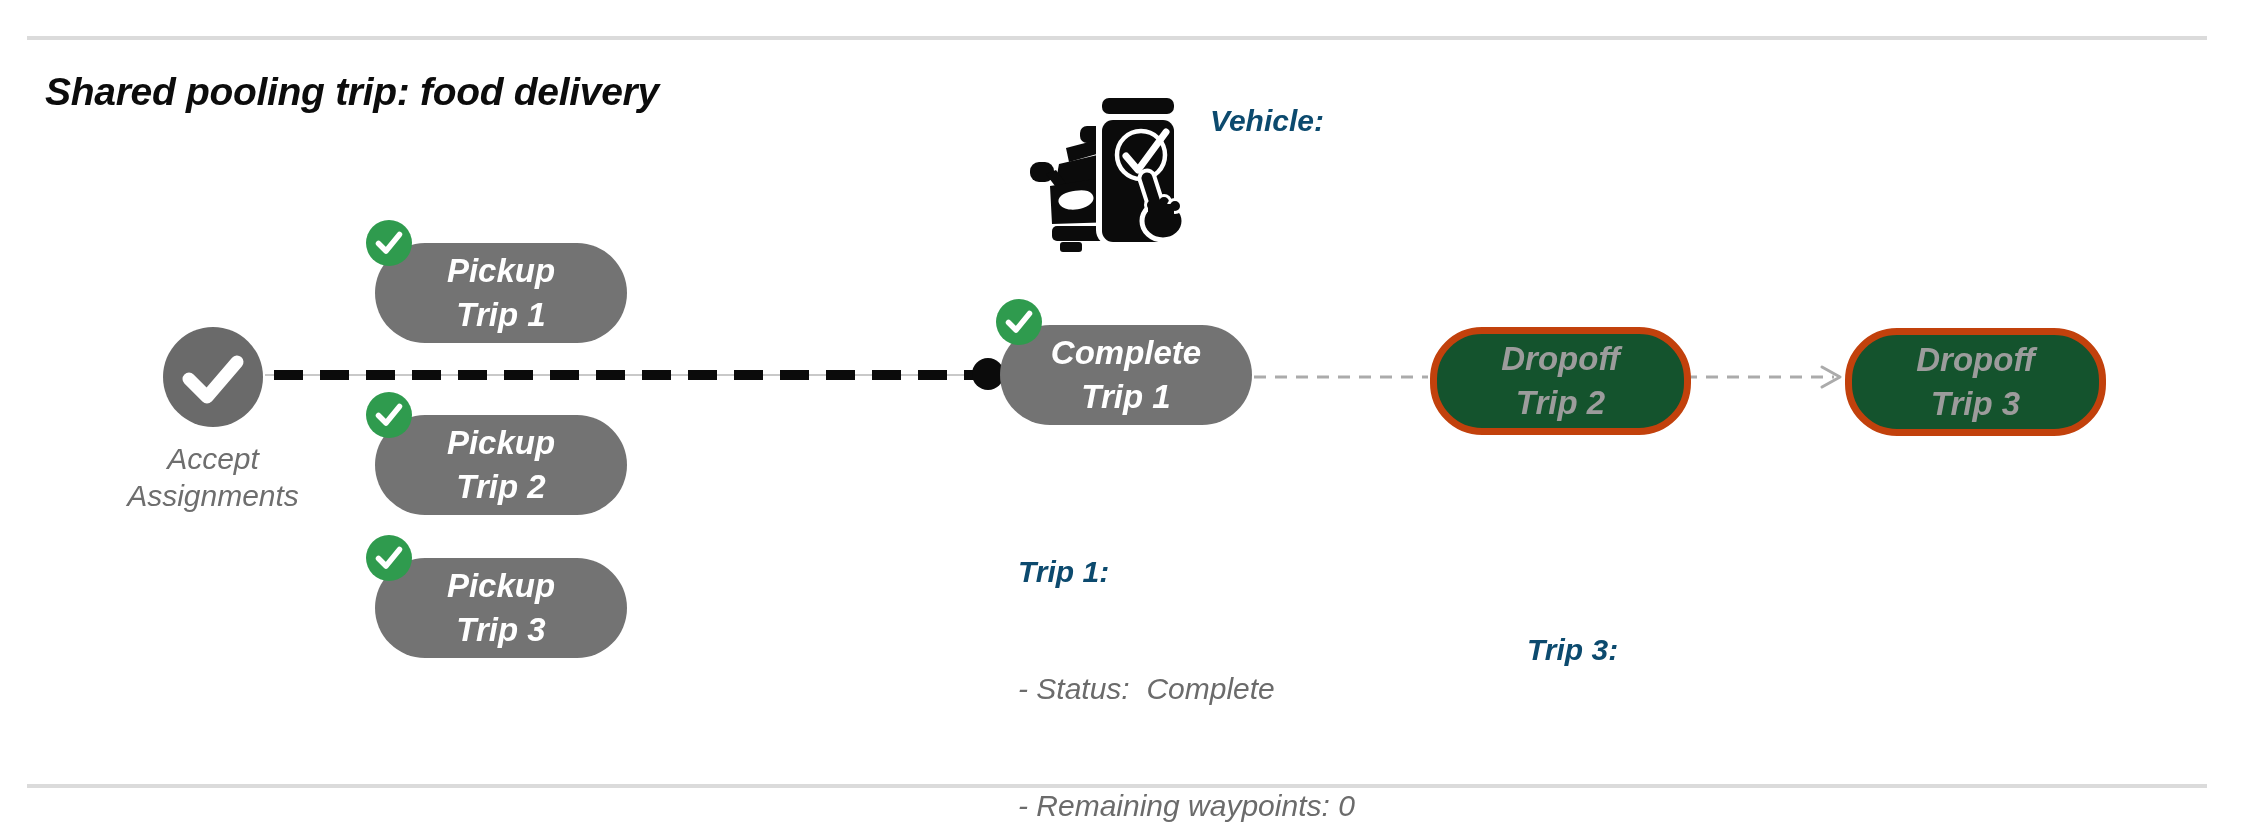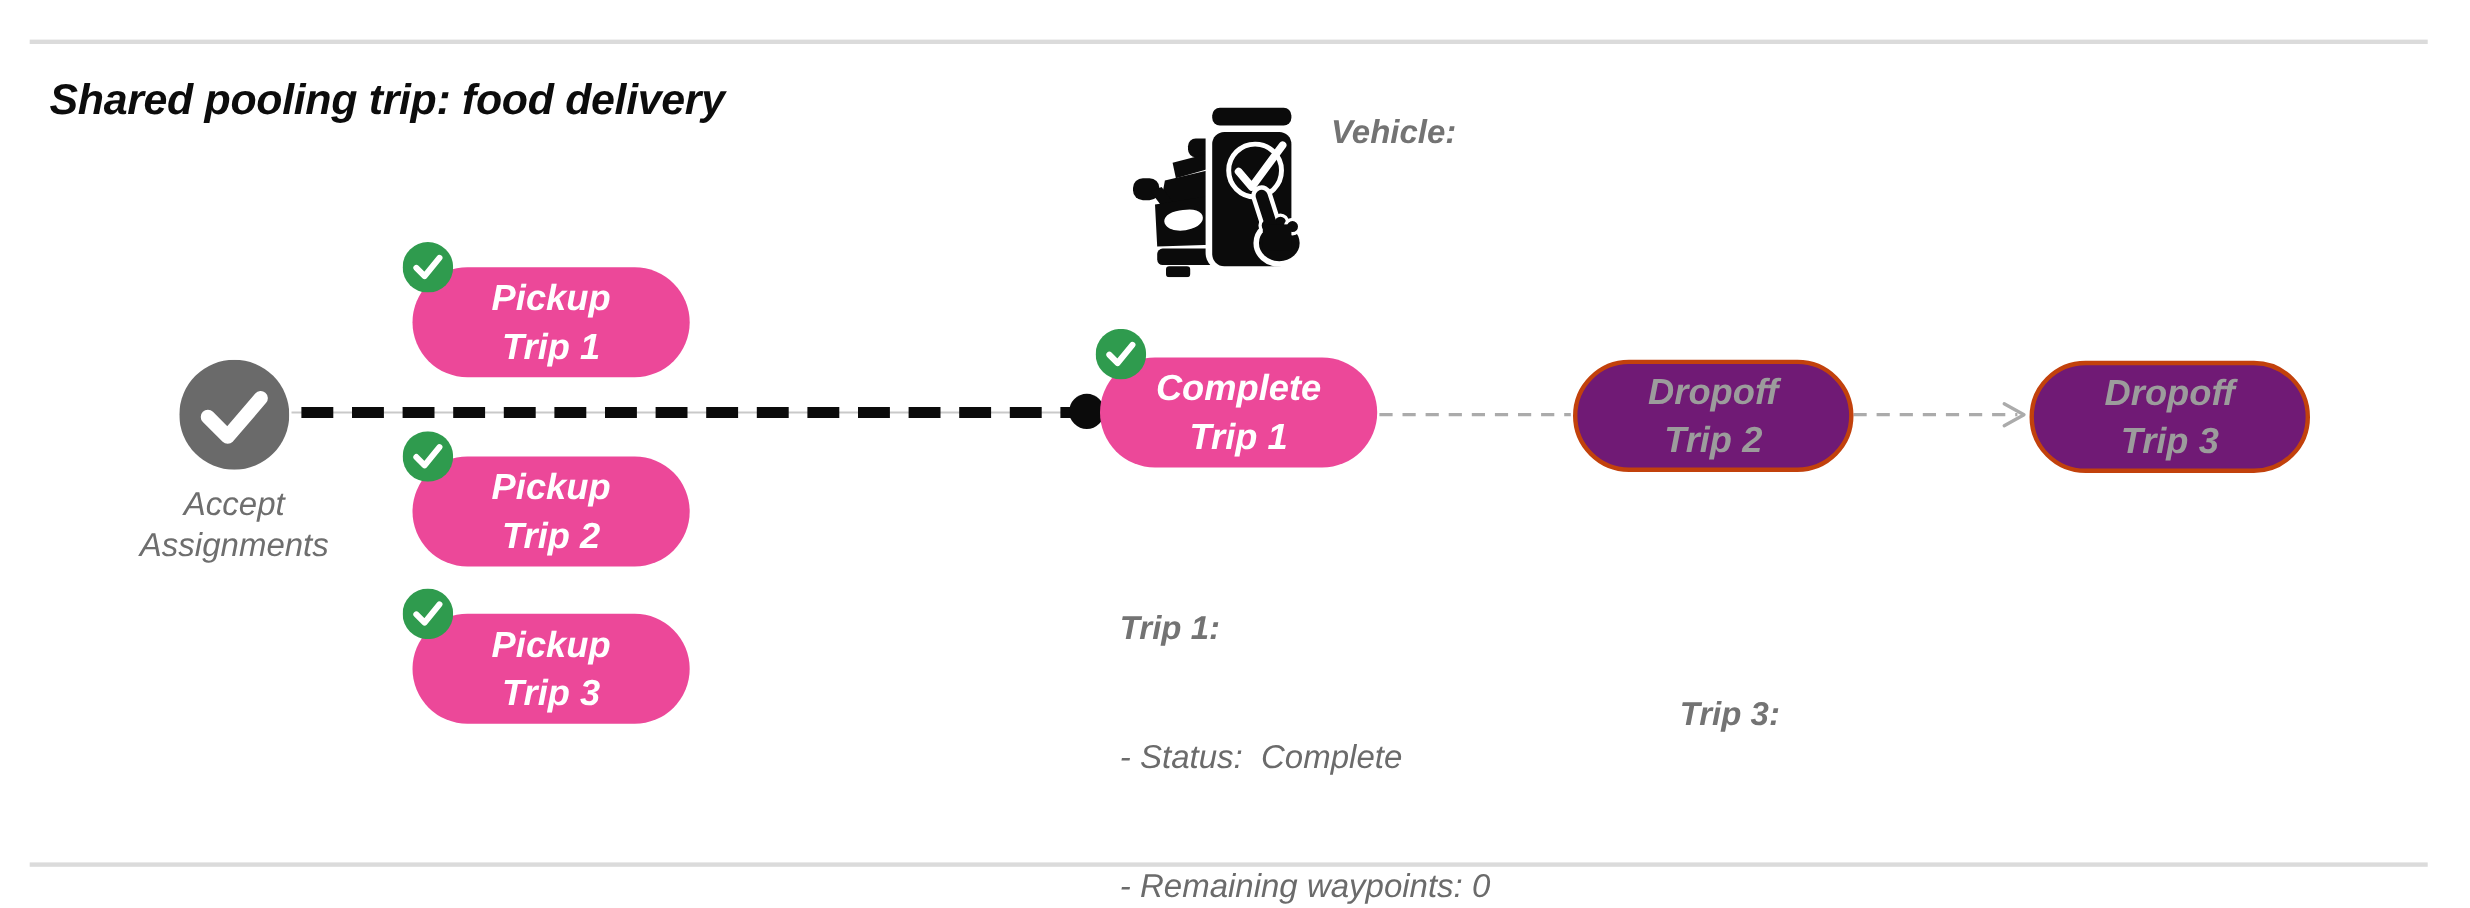--- a/index.html
+++ b/index.html
@@ -18,22 +18,22 @@
 
   
   #connector-layer { position:absolute; left:0; top:0; z-index:1; }
 
   
   .pill {
     position:absolute; width:252px; height:100px; border-radius:52px;
     display:flex; flex-direction:column; align-items:center; justify-content:center;
     font-weight:bold; font-size:33px; line-height:44px; z-index:2; text-align:center;
   }
-  .pill.orange { background:#ec4899; color:#ffffff; }
-  .pill.outline { background:#701a75; border:4px solid #c2410c; color:#9C9C9C; width:247px; height:94px; }
+  .pill.orange { background:#737373; color:#ffffff; }
+  .pill.outline { background:#14532d; border:7px solid #c2410c; color:#9C9C9C; width:247px; height:94px; }
   #pickup-1 { left:375px; top:243px; }
   #pickup-2 { left:375px; top:415px; }
   #pickup-3 { left:375px; top:558px; }
   #complete-1 { left:1000px; top:325px; }
   #dropoff-2 { left:1430px; top:327px; }
   #dropoff-3 { left:1845px; top:328px; }
 
   .badge { position:absolute; width:46px; height:46px; z-index:3; }
   #badge-pickup-1 { left:366px; top:220px; }
   #badge-pickup-2 { left:366px; top:392px; }
@@ -43,21 +43,21 @@
   
   #accept-circle { position:absolute; left:163px; top:327px; z-index:2; }
   #accept-label {
     position:absolute; left:100px; top:440px; width:226px; text-align:center;
     font-size:30px; line-height:37px; color:#6E6E6E; z-index:2;
   }
 
   
   #vehicle-icon { position:absolute; left:1022px; top:92px; z-index:2; }
   #vehicle-text { position:absolute; left:1210px; top:100px; font-size:30px; line-height:41px; color:#6B6B6B; }
-  .bold-line { font-weight:bold; color:#737373; }
+  .bold-line { font-weight:bold; color:#0c4a6e; }
 
   
   .status-panel { position:absolute; font-size:30px; line-height:39px; color:#6B6B6B; white-space:pre; z-index:2; }
   #status-panel-1 { left:1018px; top:474px; }
   #status-panel-2 { left:1527px; top:552px; }
 </style>
 </head>
 <body>
 
 <div id="canvas">

